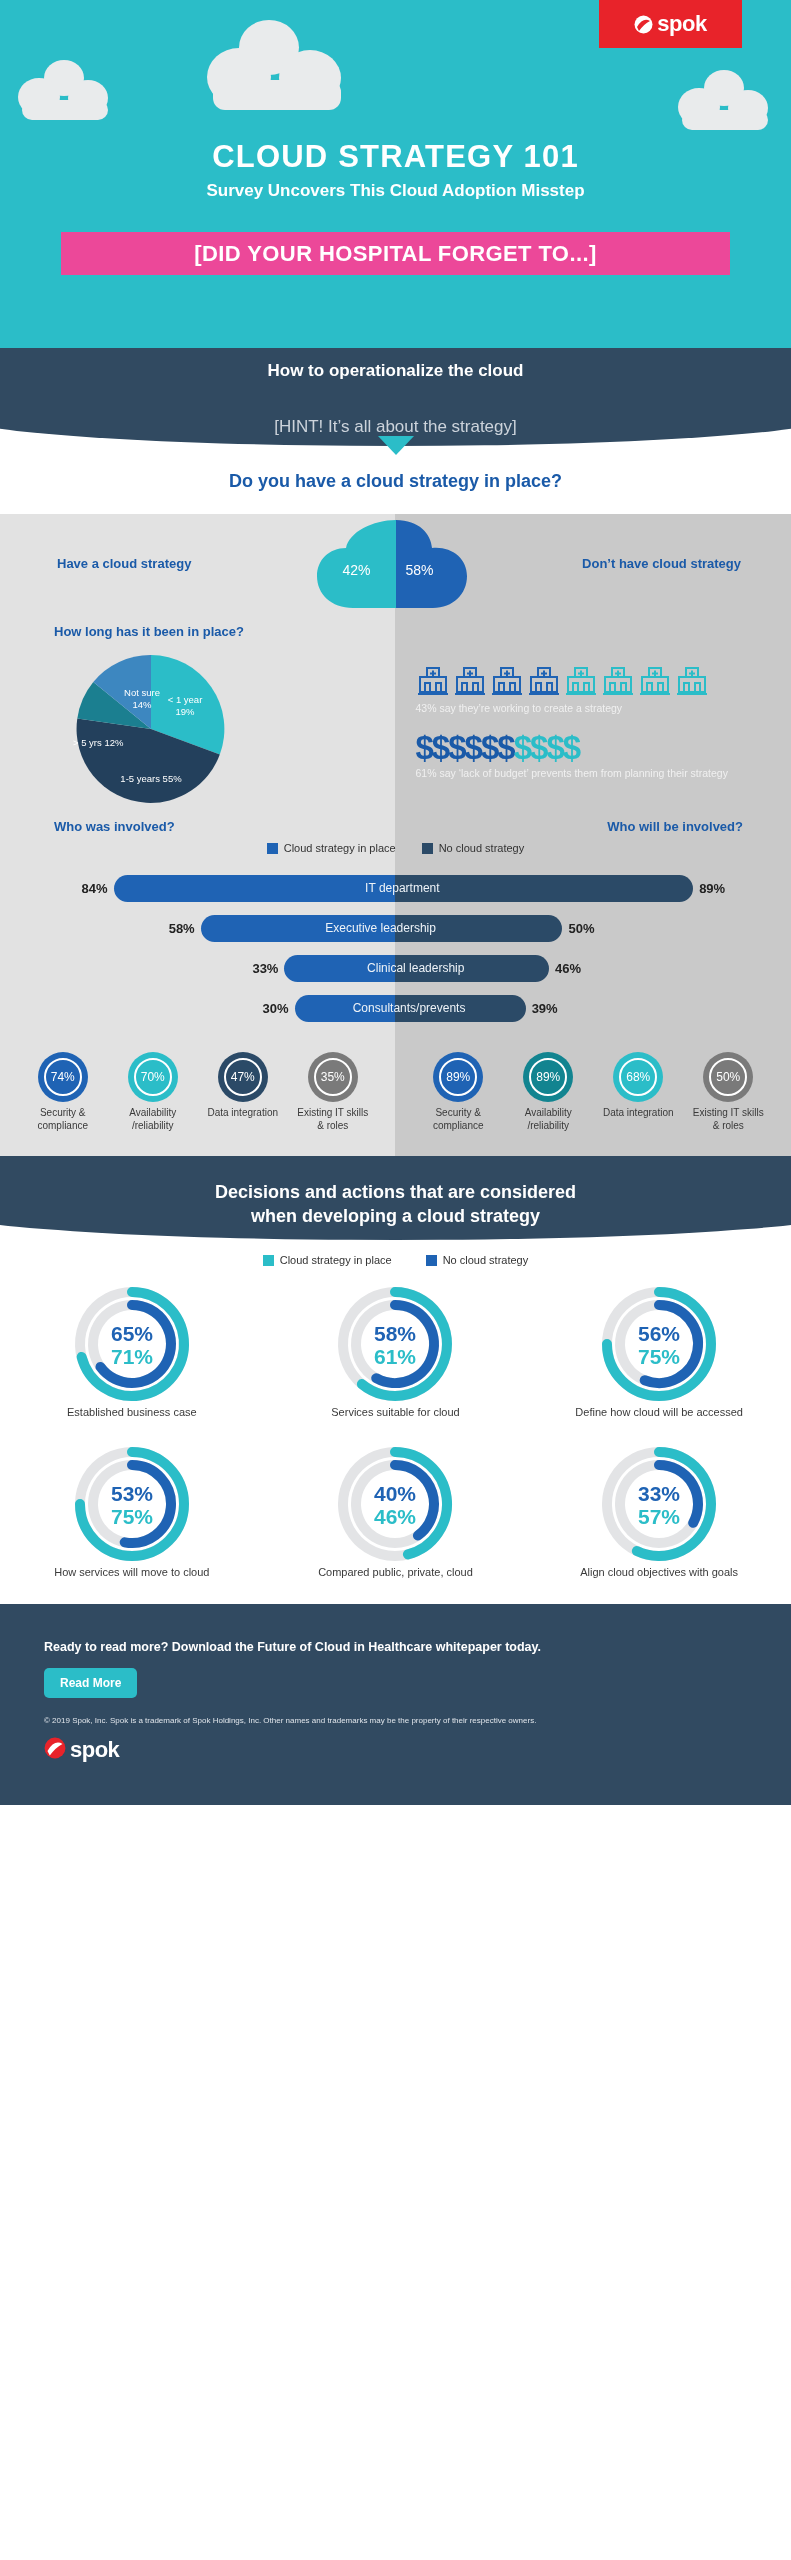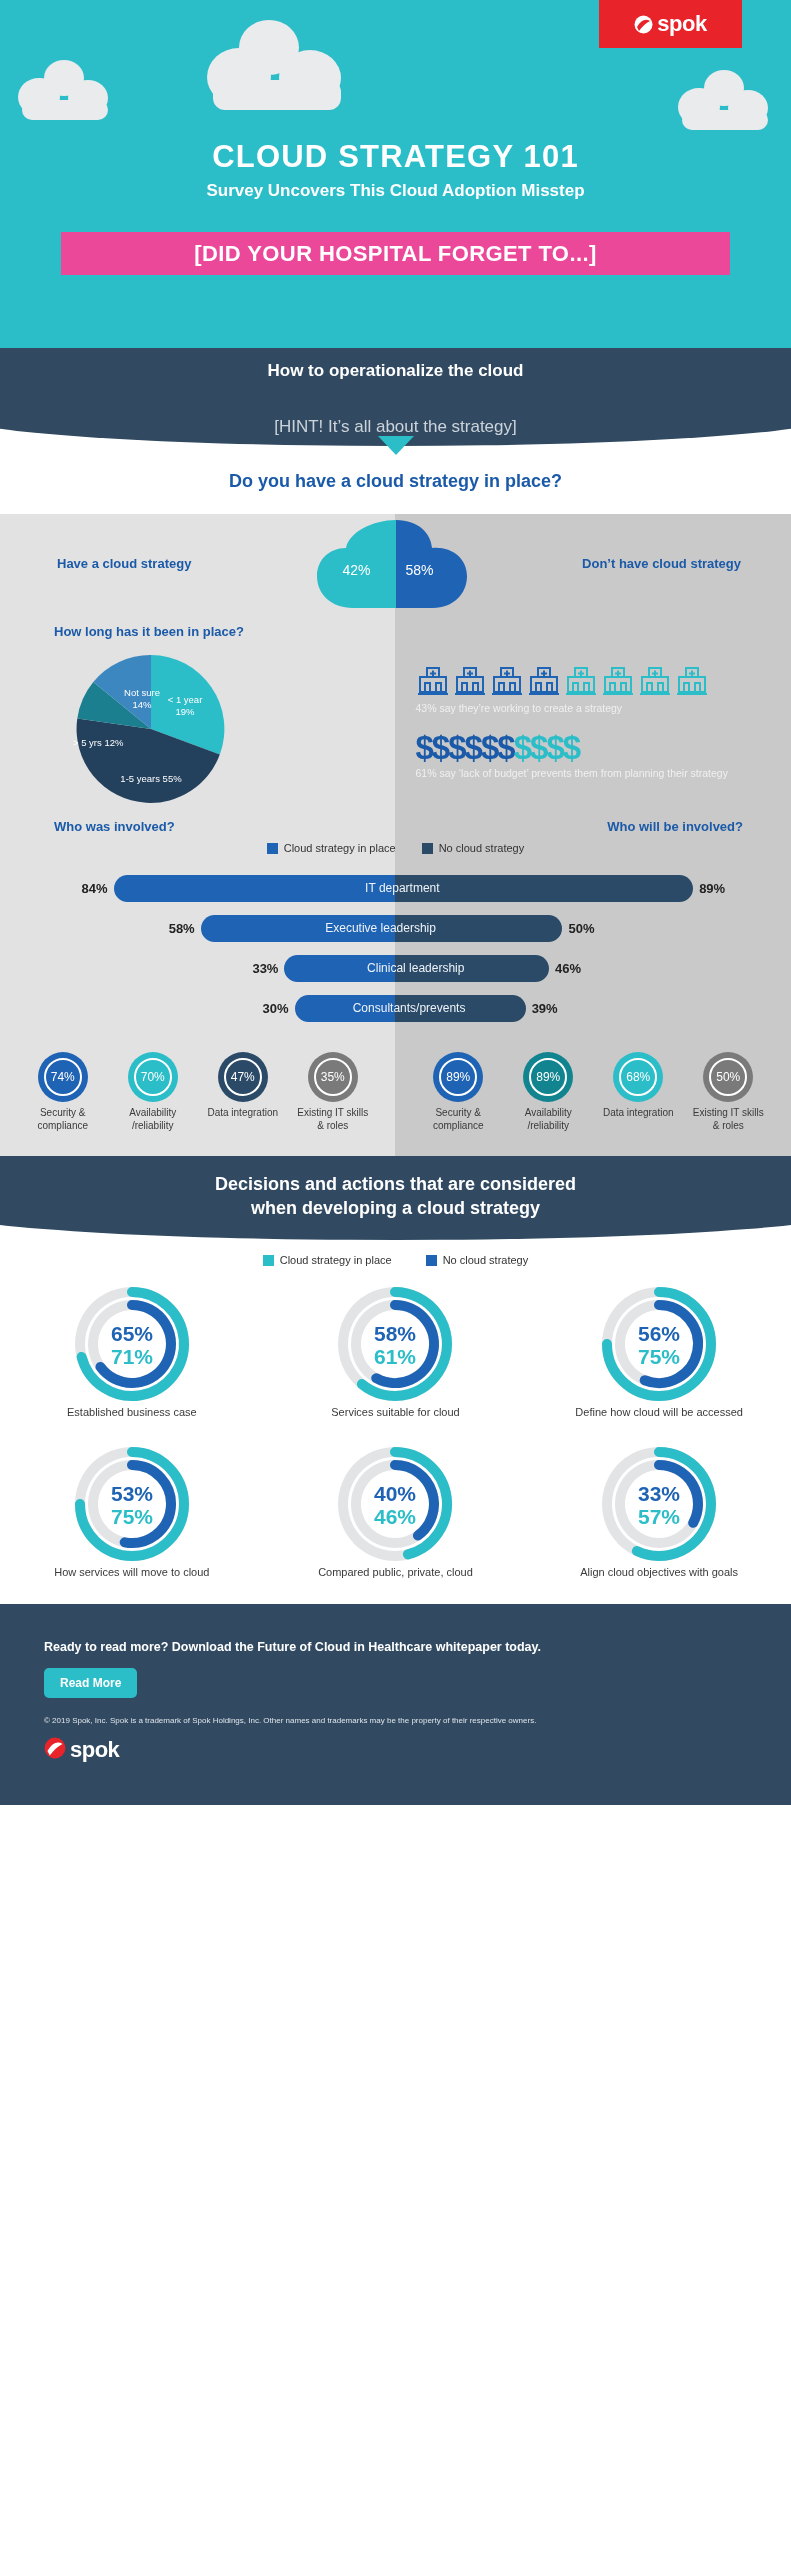--- a/index.html
+++ b/index.html
@@ -163,21 +163,21 @@
 
   
   .banner2 { position: relative; background: #ffffff; height: 92px; }
   .banner2-inner {
     position: absolute; left: -60px; right: -60px; top: 0; height: 84px;
     background: #314a61;
     border-bottom-left-radius: 50% 30px;
     border-bottom-right-radius: 50% 30px;
   }
   .banner2 .t {
-    position: absolute; left: 0; right: 0; top: 16px; text-align: center;
+    position: absolute; left: 0; right: 0; top: 24px; text-align: center;
     color: #fff; font-size: 18px; font-weight: bold; line-height: 1.35;
   }
 
   
   .donut-legend { display: flex; justify-content: center; gap: 34px; padding: 6px 0 18px; }
   .donut-grid { display: flex; flex-wrap: wrap; }
   .donut-cell { width: 33.333%; text-align: center; padding-bottom: 26px; }
   .donut-cell svg { display: block; margin: 0 auto; }
   .donut-cap { font-size: 11px; color: #3a3a3a; margin-top: 2px; }
 

